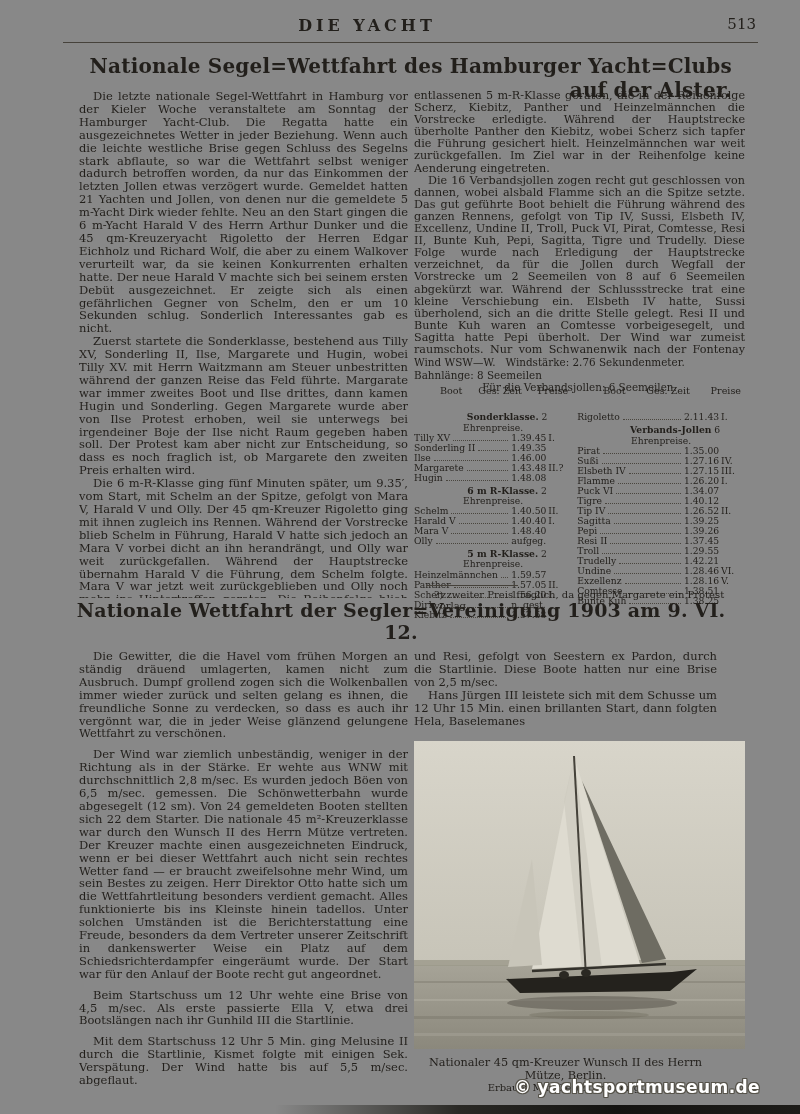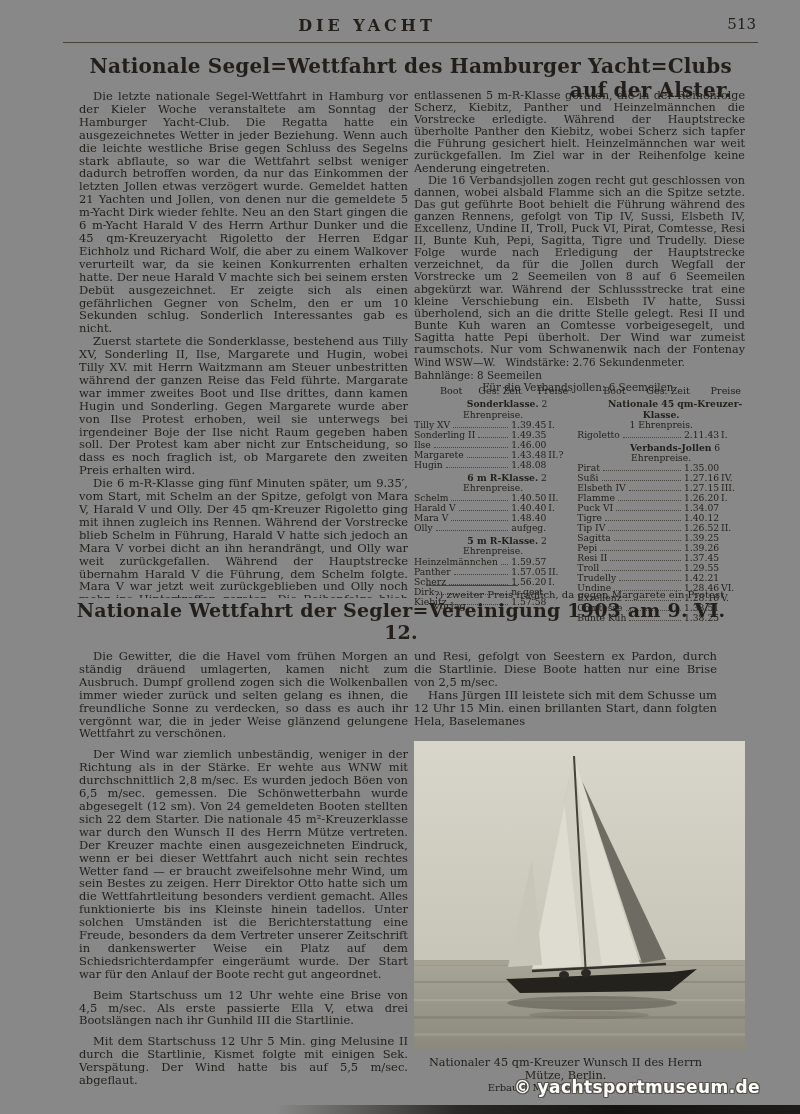--- a/index.html
+++ b/index.html
@@ -30,21 +30,21 @@
     font-size:11.2px;line-height:12.1px;}
   .a2-left{position:absolute;top:650px;left:79px;width:329px;height:444px;overflow:hidden;}
   .a2-left p.gap{margin-top:8px;}
   .a2-right{position:absolute;top:650px;left:414px;width:303px;}
   .windblock{position:absolute;top:356px;left:414px;width:331px;font-size:10.4px;line-height:12.5px;}
   .windline2{text-align:center;}
   .results{position:absolute;top:386px;left:414px;width:331px;display:flex;gap:5px;
     font-size:9.2px;line-height:9.4px;}
   .results-col{flex:1;}
   .results-col.right{flex:1.06;}
-  .thead{display:flex;justify-content:space-between;padding:0 4px 0 26px;margin-bottom:4px;
+  .thead{display:flex;justify-content:space-between;padding:0 4px 0 26px;margin-bottom:17px;
     font-size:9.6px;align-items:flex-end;}
   .sec-head{text-align:center;margin-top:3px;line-height:10.2px;}
   .sec-title{font-weight:bold;margin-left:28px;}
   .trow{display:flex;align-items:baseline;}
   .tname{white-space:nowrap;}
   .tdots{flex:1;border-bottom:1px dotted #4a463f;margin:0 3px 2px 3px;min-width:5px;}
   .ttime{width:37px;text-align:left;white-space:nowrap;}
   .tprize{width:24px;text-align:left;white-space:nowrap;}
   .footnote{position:absolute;top:585px;left:420px;width:325px;font-size:10px;line-height:11px;}
   .footnote-rule{width:92px;border-top:1px solid #46423b;margin:0 0 3px 6px;}
@@ -187,21 +187,20 @@
           </div>
         </div>
     </div>
     <div class="results-col right">
       <div class="thead">
         <span>Boot</span>
         <span>Ges. Zeit</span>
         <span>Preise</span>
       </div>
       <div id="sections-right">
-          <div class="sec-head"><span class="sec-title">Nationale 45 qm-Kreuzer-Klasse.</span><br><span class="sec-sub"> 1 Ehrenpreis.</span></div>
           <div class="trow">
             <span class="tname">Rigoletto</span>
             <span class="tdots"></span>
             <span class="ttime">2.11.43</span>
             <span class="tprize">I.</span>
           </div>
           <div class="sec-head"><span class="sec-title">Verbands-Jollen</span><span class="sec-sub"> 6 Ehrenpreise.</span></div>
           <div class="trow">
             <span class="tname">Pirat</span>
             <span class="tdots"></span>

